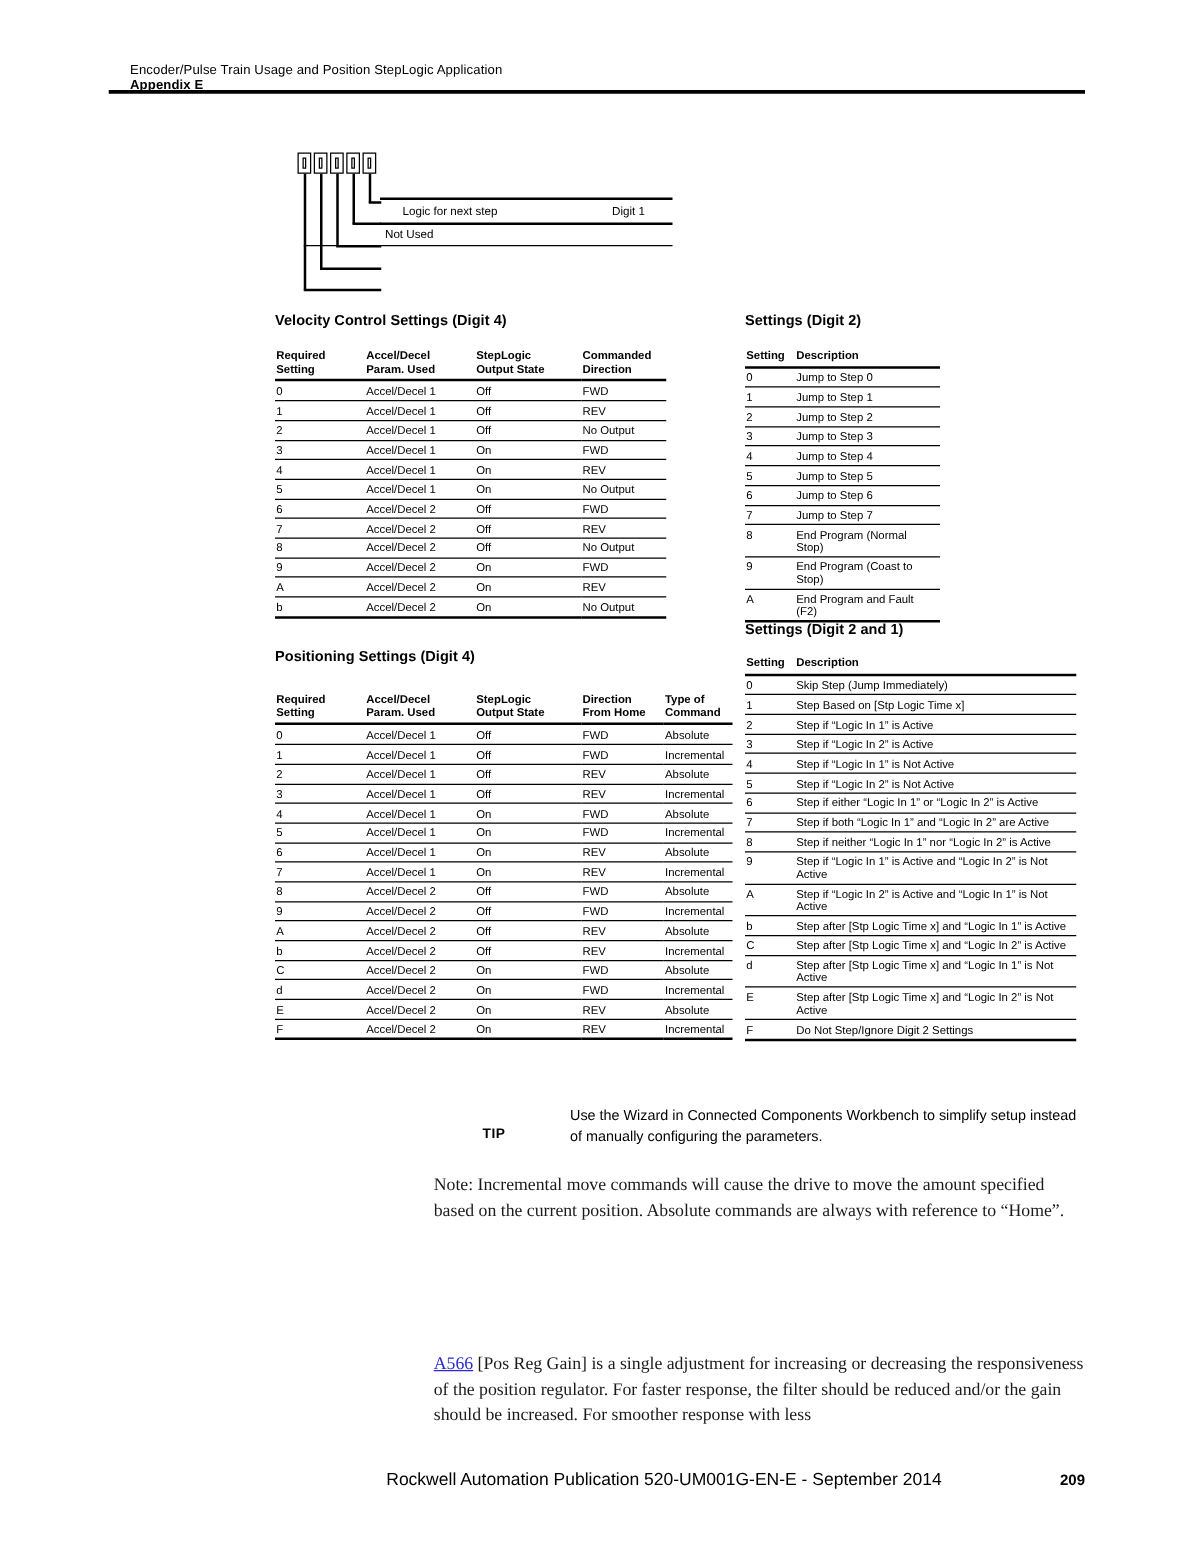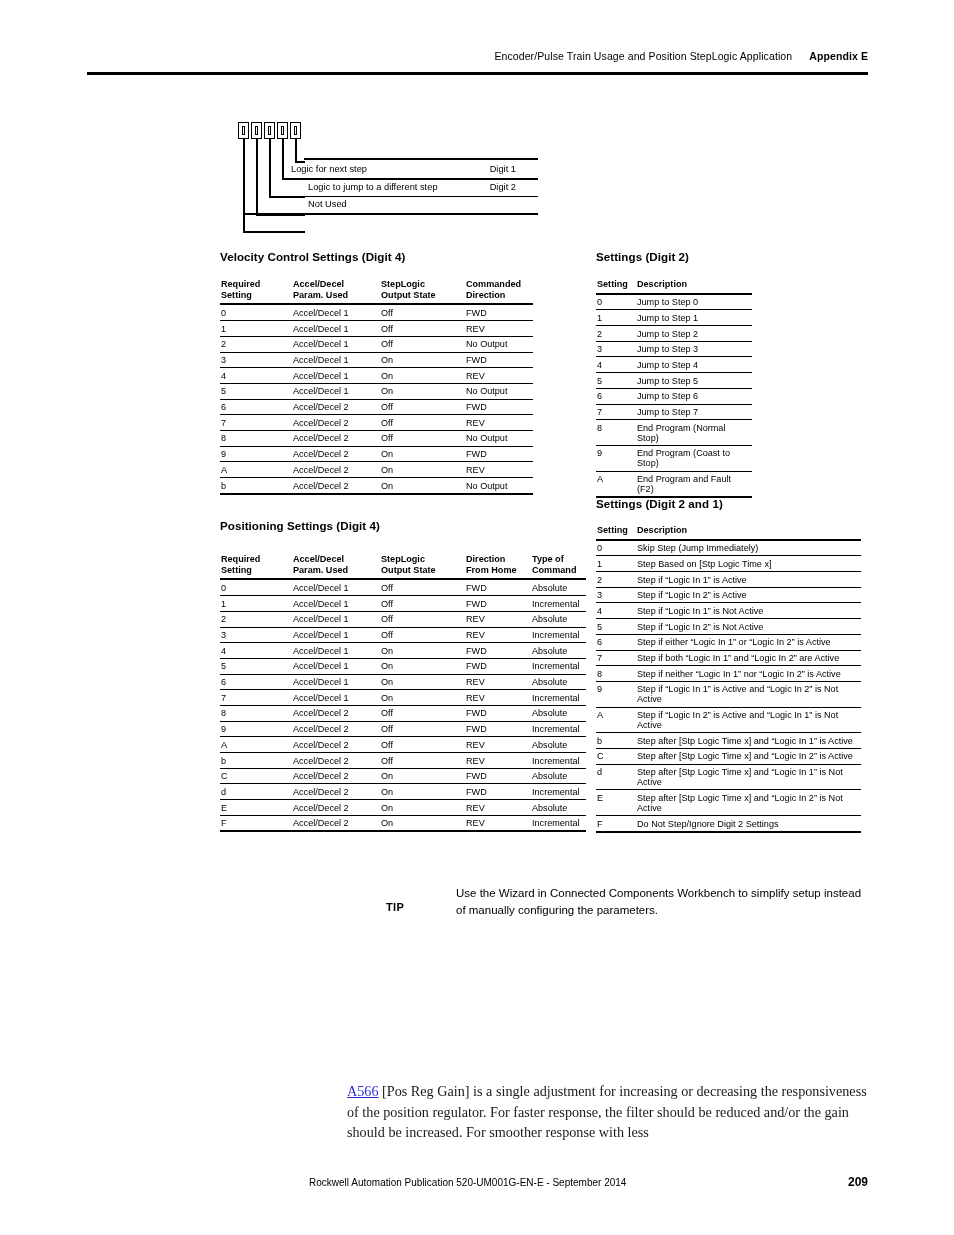--- a/index.html
+++ b/index.html
@@ -10,21 +10,21 @@
     color:#000000;
     position:relative;
     overflow:hidden;
   }
   .page { position:relative; width:954px; height:1235px; }
 
   
   .header-row {
     position:absolute; left:87px; top:50px; width:781px;
     display:flex; justify-content:flex-end; align-items:baseline;
-    font-size:10.5px; letter-spacing:0.1px;
+    font-size:10.5px; letter-spacing:0.1px;flex-direction:column;
   }
   .header-title { font-size:10.5px; }
   .header-appendix { font-size:10.5px; font-weight:bold; margin-left:17px; }
   .header-rule {
     position:absolute; left:87px; top:72px; width:781px; height:3px;
     background:#000;
   }
 
   
   .diagram { position:absolute; left:238px; top:122px; width:300px; height:128px; }
@@ -80,21 +80,21 @@
   .body-p {
     position:absolute; left:347px; width:521px;
     font-family:"Liberation Serif", serif;
     font-size:14.2px; line-height:1.45; color:#1a1a1a;
   }
   .lnk { color:#2b2bcf; text-decoration:underline; }
 
   
   .footer { position:absolute; left:87px; top:1175px; width:781px;
     display:flex; justify-content:space-between; align-items:baseline; }
-  .footer-text { font-size:10px; margin-left:222px; }
+  .footer-text { font-size:14px; margin-left:222px; }
   .footer-page { font-size:12px; font-weight:bold; }
 </style>
 </head>
 <body>
 
 <div class="page">
 
   <div class="header-row">
     <span class="header-title">Encoder/Pulse Train Usage and Position StepLogic Application</span>
     <span class="header-appendix">Appendix E</span>
@@ -129,27 +129,22 @@
     <div class="hlink" style="left:57px; top:39px; width:10px;"></div>
     <div class="hlink" style="left:44px; top:56px; width:23px;"></div>
     <div class="hlink" style="left:31px; top:74px; width:36px;"></div>
     <div class="hlink" style="left:18px; top:92px; width:49px;"></div>
     <div class="hlink" style="left:5px; top:109px; width:62px;"></div>
 
     <div class="drow-top-rule"></div>
 
     <div class="drows">
       <div class="drow">
-        <span class="dlabel" style="left:53px;">Logic for next step</span>
+        <span class="dlabel" style="left:84px;">Logic for next step</span>
         <span class="ddigit">Digit 1</span>
-        <span class="dline" style="left:66px; width:234px;"></span>
-      </div>
-      <div class="drow">
-        <span class="dlabel" style="left:70px;">Logic to jump to a different step</span>
-        <span class="ddigit">Digit 2</span>
         <span class="dline" style="left:66px; width:234px;"></span>
       </div>
       <div class="drow">
         <span class="dlabel" style="left:70px;">Not Used</span>
         <span class="ddigit"></span>
         <span class="dline" style="left:5px; width:295px;"></span>
       </div>
     </div>
   </div>
 
@@ -521,20 +516,21 @@
           <td>Do Not Step/Ignore Digit 2 Settings</td>
         </tr>
     </tbody>
   </table>
 
   <div class="tip-wrap">
     <div class="tip-label">TIP</div>
     <div class="tip-text">Use the Wizard in Connected Components Workbench to simplify setup instead of manually configuring the parameters.</div>
   </div>
 
+  <div class="body-p" style="top:938px;">Note: Incremental move commands will cause the drive to move the amount specified based on the current position. Absolute commands are always with reference to “Home”.</div>
 
 
   <div class="body-p" style="top:1081px;">
     <a class="lnk" href="#">A566</a><span> [Pos Reg Gain] is a single adjustment for increasing or decreasing the responsiveness of the position regulator. For faster response, the filter should be reduced and/or the gain should be increased. For smoother response with less</span>
   </div>
 
   <div class="footer">
     <span class="footer-text">Rockwell Automation Publication 520-UM001G-EN-E - September 2014</span>
     <span class="footer-page">209</span>
   </div>

